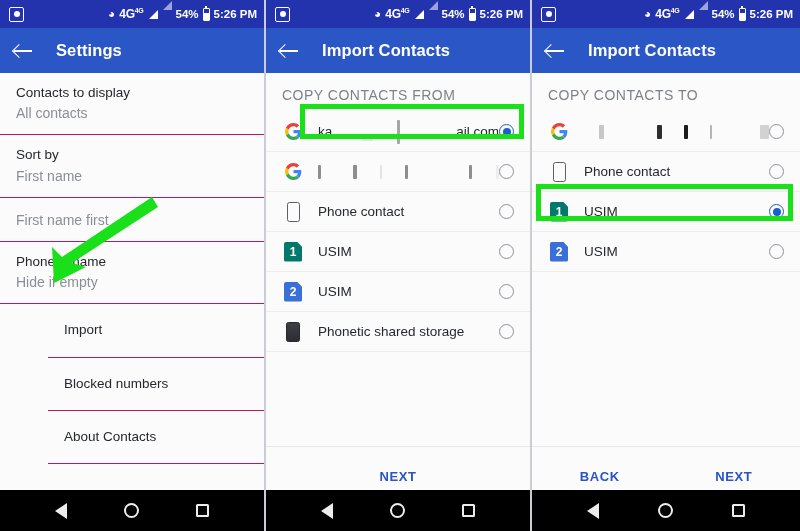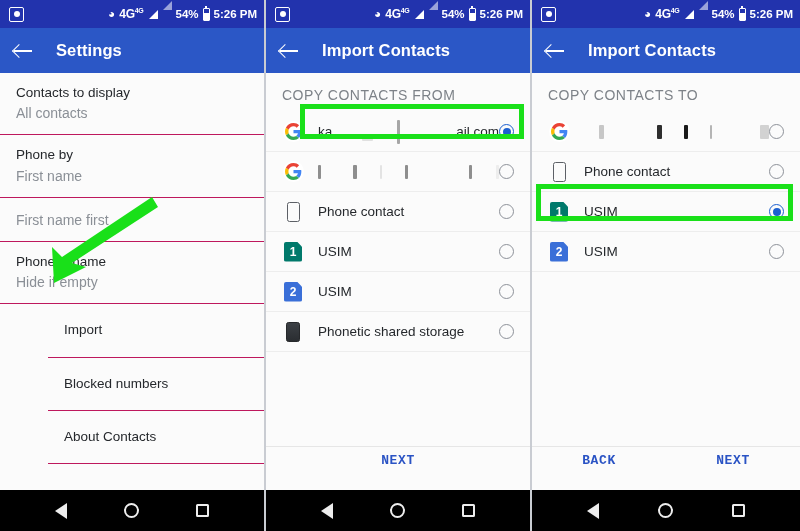--- a/index.html
+++ b/index.html
@@ -157,23 +157,22 @@
   .sim.teal { background: #00796b; }
   .sim.blue { background: #3a6fd8; }
 
   
   .blk { display: inline-block; height: 14px; border-radius: 1px; }
 
   
   .actionbar {
     border-top: 1px solid #e6e6e6;
     height: 44px; flex: 0 0 44px;
-    display: flex; align-items: flex-start; justify-content: center;
+    display: flex; align-items: flex-end; justify-content: center;
     background: #fbfbfb;
-    font-family: Liberation Mono, monospace;
   }
   .actionbar.two { justify-content: space-around; }
   .act-btn {
     color: #2a53c4; font-size: 13px; font-weight: bold; letter-spacing: 0.6px;
     cursor: pointer; padding: 6px 12px;
   }
 
   
   .navbar {
     height: 41px; flex: 0 0 41px; background: #000000;
@@ -230,21 +229,21 @@
       <span class="back-arrow"></span>
       <span class="appbar-title">Settings</span>
     </div>
 
     <div class="content">
       <div class="set-item">
         <div class="set-title">Contacts to display</div>
         <div class="set-sub">All contacts</div>
       </div>
       <div class="set-item">
-        <div class="set-title">Phone by</div>
+        <div class="set-title">Sort by</div>
         <div class="set-sub">First name</div>
       </div>
       <div class="set-item">
         <div class="set-sub">First name first</div>
       </div>
       <div class="set-item">
         <div class="set-title">Phonetic name</div>
         <div class="set-sub">Hide if empty</div>
       </div>
       <div class="set-item single">

